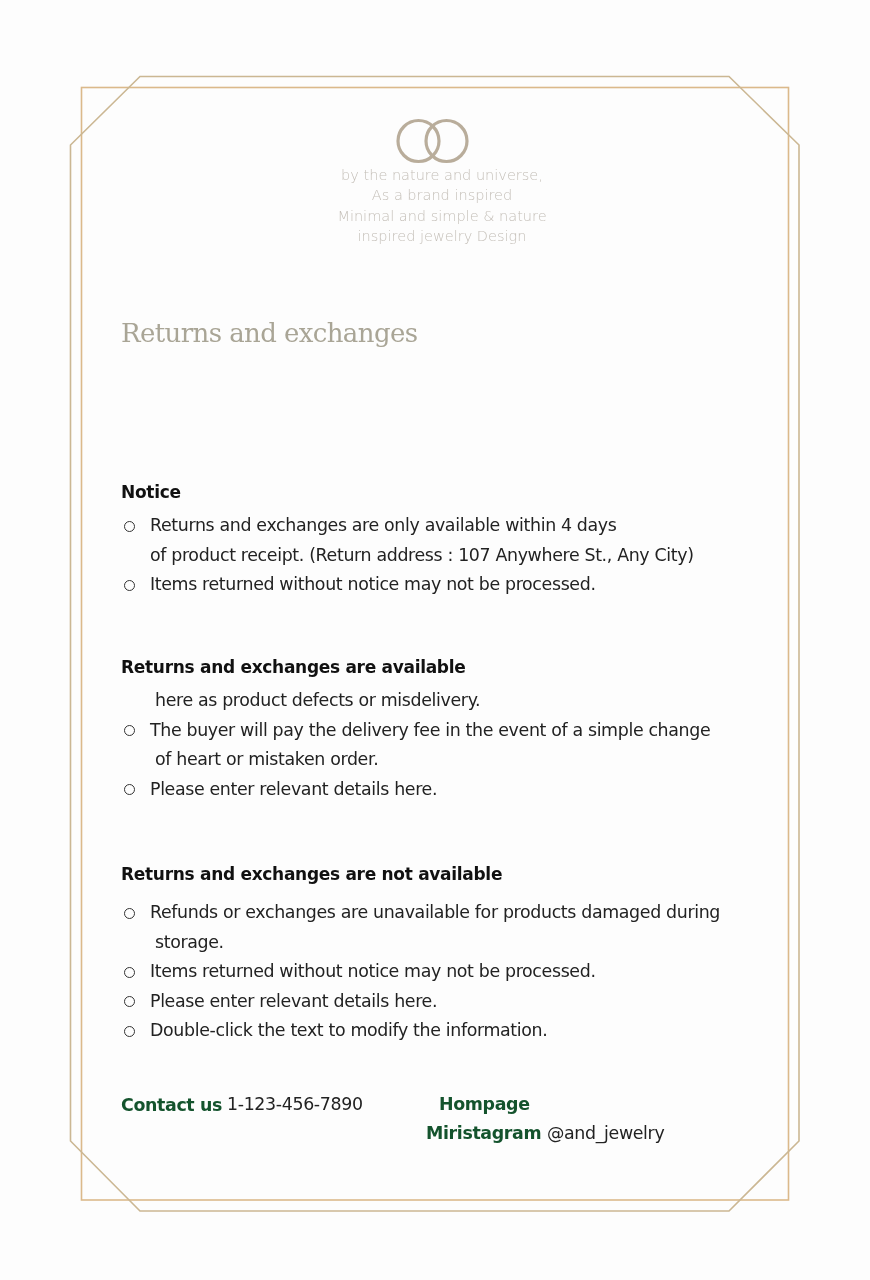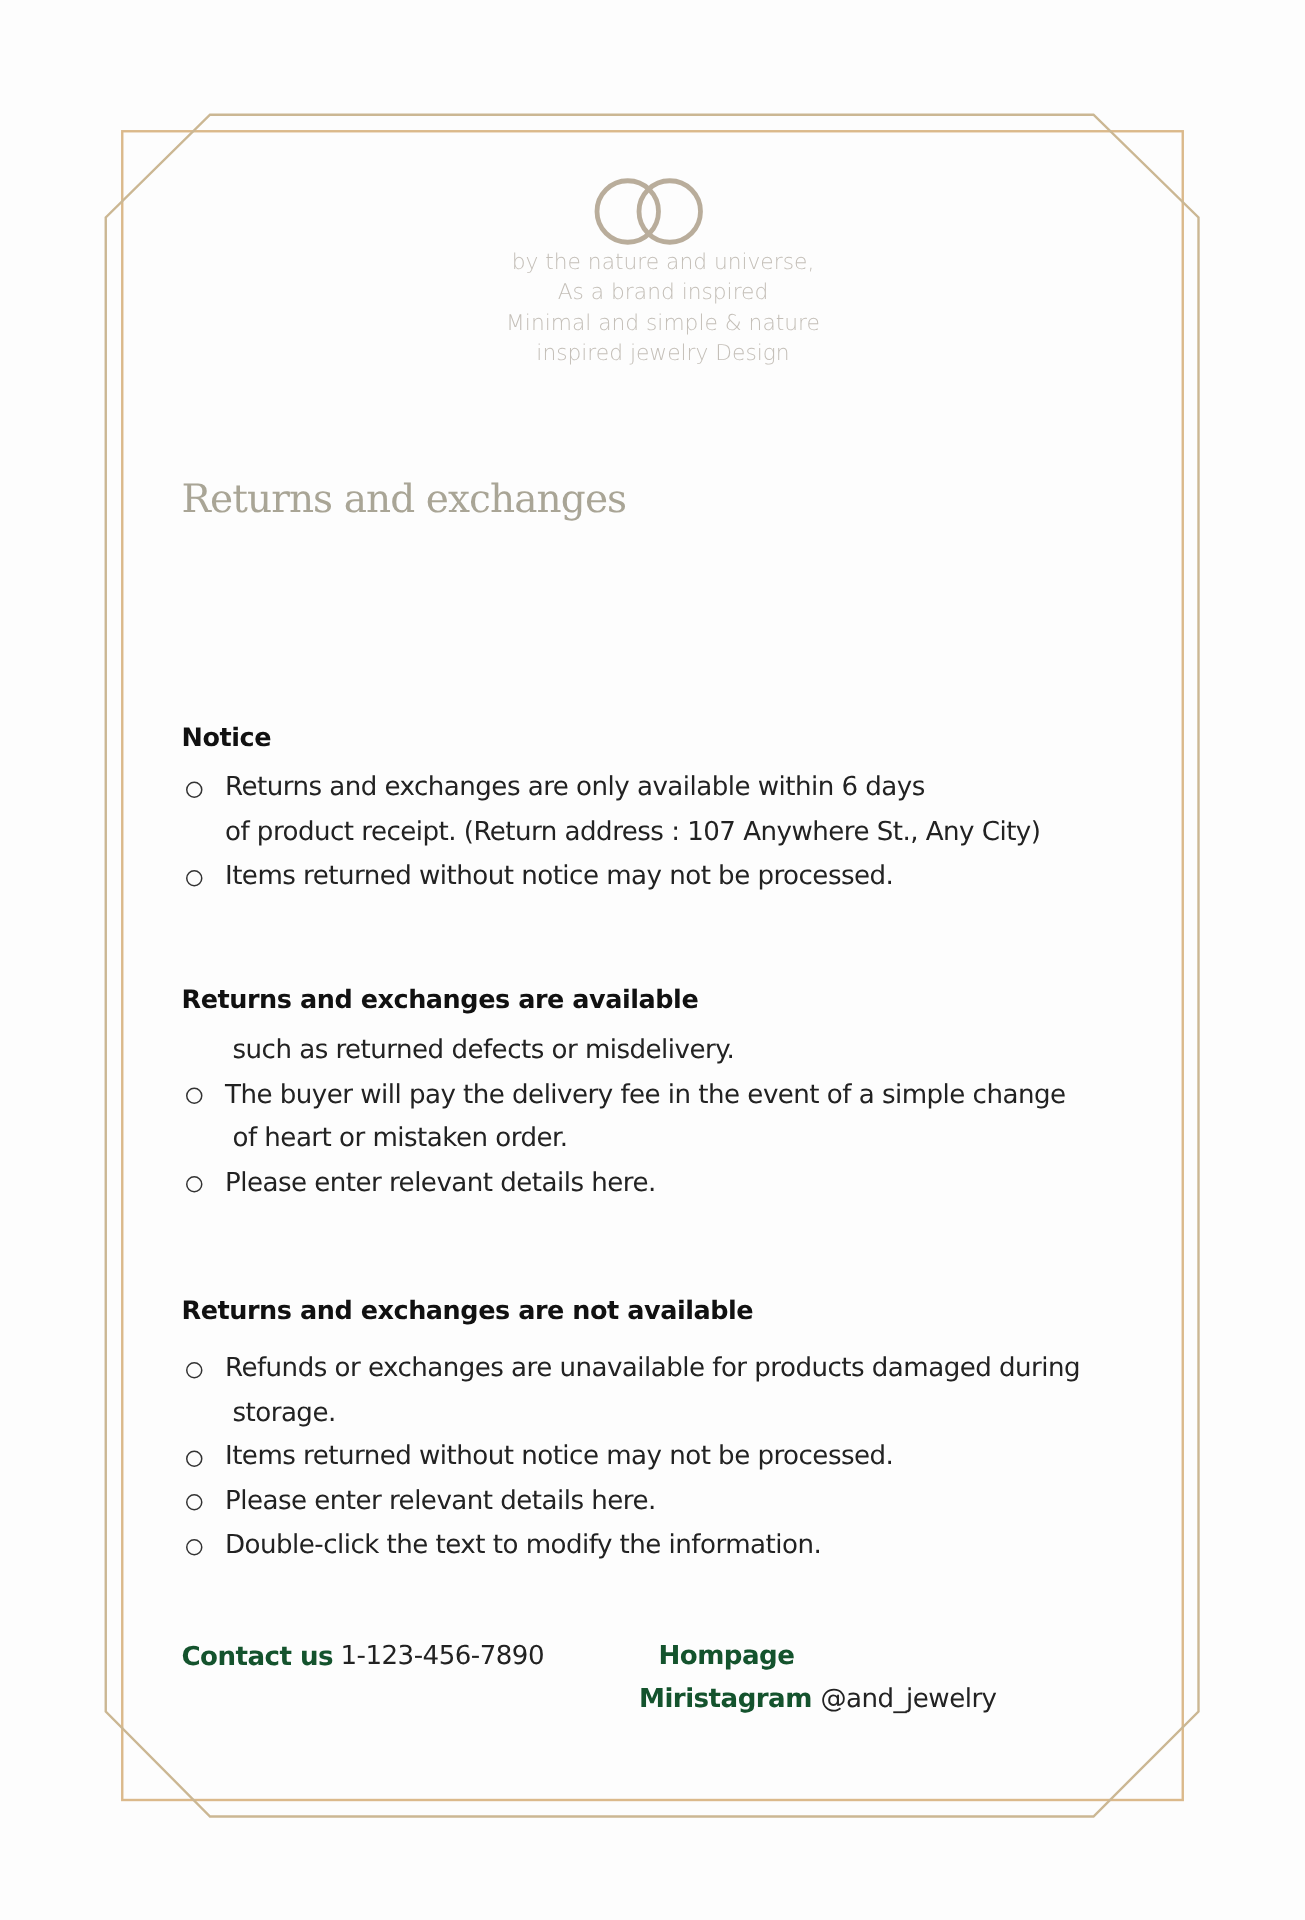--- a/index.html
+++ b/index.html
@@ -135,37 +135,37 @@
   <span>inspired jewelry Design</span>
 </div>
 
 <h1 class="page-title">Returns and exchanges</h1>
 
 <div class="section" style="top:480px;">
   <h2 class="section-heading">Notice</h2>
   <ul class="bullet-list" style="margin-top:7px;">
     <li class="line">
       <span class="bullet"></span>
-      <span class="text">Returns and exchanges are only available within 6 days</span>
+      <span class="text">Returns and exchanges are only available within 4 days</span>
     </li>
     <li class="line cont">
       <span class="text">of product receipt. (Return address : 107 Anywhere St., Any City)</span>
     </li>
     <li class="line">
       <span class="bullet"></span>
       <span class="text">Items returned without notice may not be processed.</span>
     </li>
   </ul>
 </div>
 
 <div class="section" style="top:655px;">
   <h2 class="section-heading">Returns and exchanges are available</h2>
   <ul class="bullet-list" style="margin-top:7px;">
     <li class="line cont2">
-      <span class="text">such as returned defects or misdelivery.</span>
+      <span class="text">here as product defects or misdelivery.</span>
     </li>
     <li class="line">
       <span class="bullet"></span>
       <span class="text">The buyer will pay the delivery fee in the event of a simple change</span>
     </li>
     <li class="line cont2">
       <span class="text">of heart or mistaken order.</span>
     </li>
     <li class="line">
       <span class="bullet"></span>

